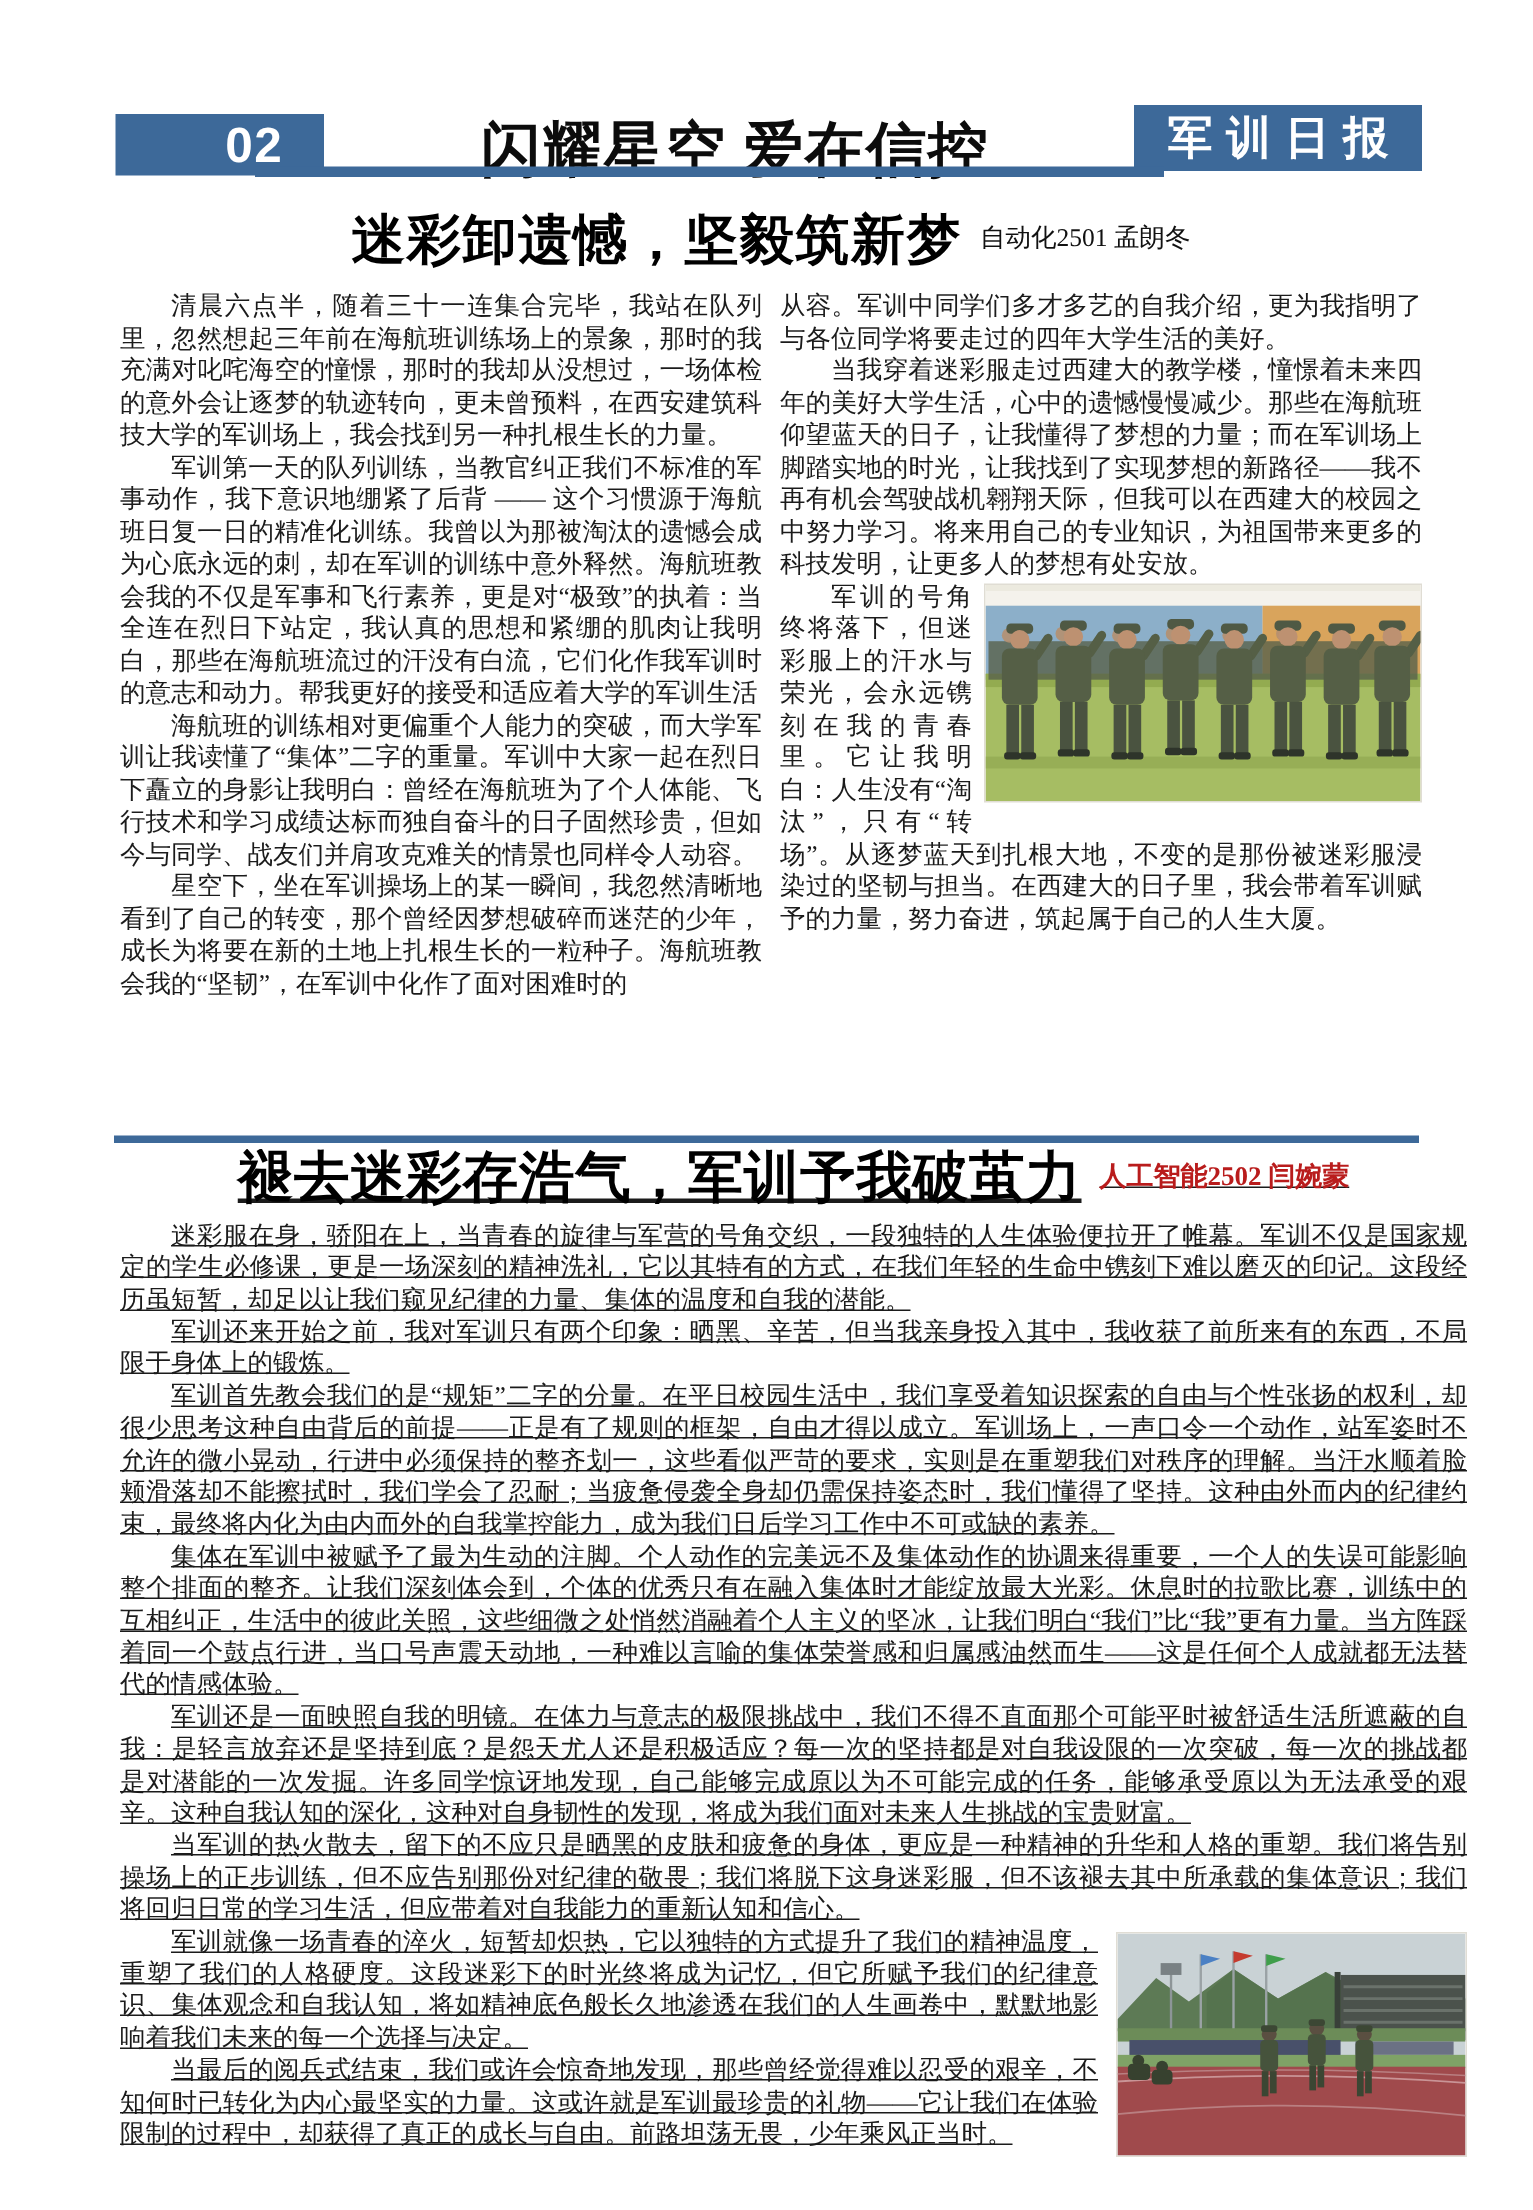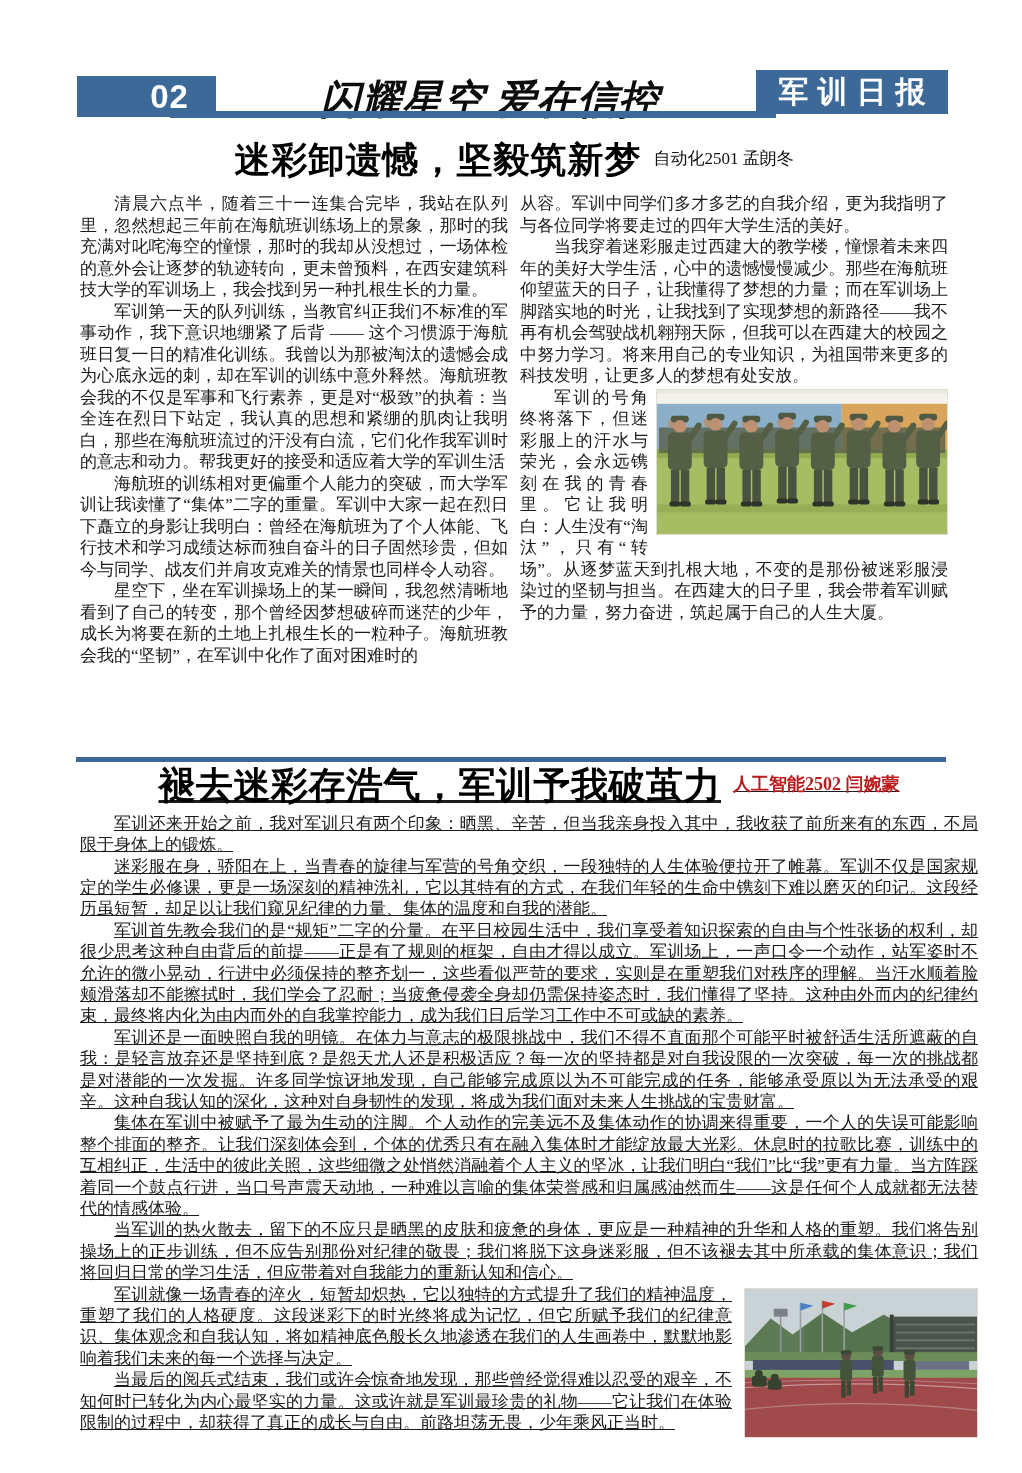--- a/index.html
+++ b/index.html
@@ -12,21 +12,21 @@
     position:absolute;background:#3d6999;color:#fff;display:flex;
     align-items:center;justify-content:center;padding-left:46px;
   }
   #page-number{left:77px;top:76px;width:93px;height:41px;
     font-family:"Liberation Sans","DejaVu Sans",sans-serif;font-size:33px;font-weight:600;letter-spacing:1px;}
   #mast-rule{position:absolute;left:170px;top:111px;width:606px;height:7px;background:#3d6999;}
   #paper-badge{left:756px;top:70px;width:192px;height:44px;
     font-size:30px;font-weight:700;letter-spacing:9px;padding-left:9px;box-sizing:border-box;}
   #slogan{
     position:absolute;left:270px;top:72px;width:440px;text-align:center;
-    font-size:40px;font-weight:800;letter-spacing:1px;color:#0c0c0c;font-style:italic;
+    font-size:40px;font-weight:800;letter-spacing:1px;color:#0c0c0c;
   }
   
   #article1{position:absolute;left:80px;top:140px;width:868px;height:617px;overflow:hidden;}
   .titlerow{display:flex;justify-content:center;align-items:center;gap:12px;white-space:nowrap;}
   #a1-title{font-size:36px;font-weight:700;letter-spacing:1px;color:#000;line-height:1.15;}
   #a1-byline{font-size:17px;padding-bottom:5px;color:#111;}
   .cols{display:flex;gap:12px;margin-top:12px;}
   .col{width:428px;font-size:17px;line-height:21.5px;text-align:justify;}
   .col p, .a2body p{margin:0;text-indent:2em;}
   p.cont{text-indent:0;}
@@ -128,25 +128,25 @@
   </div>
 
   <div id="divider"></div>
 
   <div id="article2">
     <div class="titlerow">
       <span id="a2-title">褪去迷彩存浩气，军训予我破茧力</span>
       <span id="a2-byline">人工智能2502 闫婉蒙</span>
     </div>
     <div class="a2body">
+      <p>迷彩服在身，骄阳在上，当青春的旋律与军营的号角交织，一段独特的人生体验便拉开了帷幕。军训不仅是国家规定的学生必修课，更是一场深刻的精神洗礼，它以其特有的方式，在我们年轻的生命中镌刻下难以磨灭的印记。这段经历虽短暂，却足以让我们窥见纪律的力量、集体的温度和自我的潜能。</p>
       <p>军训还来开始之前，我对军训只有两个印象：晒黑、辛苦，但当我亲身投入其中，我收获了前所来有的东西，不局限于身体上的锻炼。</p>
-      <p>迷彩服在身，骄阳在上，当青春的旋律与军营的号角交织，一段独特的人生体验便拉开了帷幕。军训不仅是国家规定的学生必修课，更是一场深刻的精神洗礼，它以其特有的方式，在我们年轻的生命中镌刻下难以磨灭的印记。这段经历虽短暂，却足以让我们窥见纪律的力量、集体的温度和自我的潜能。</p>
       <p>军训首先教会我们的是“规矩”二字的分量。在平日校园生活中，我们享受着知识探索的自由与个性张扬的权利，却很少思考这种自由背后的前提——正是有了规则的框架，自由才得以成立。军训场上，一声口令一个动作，站军姿时不允许的微小晃动，行进中必须保持的整齐划一，这些看似严苛的要求，实则是在重塑我们对秩序的理解。当汗水顺着脸颊滑落却不能擦拭时，我们学会了忍耐；当疲惫侵袭全身却仍需保持姿态时，我们懂得了坚持。这种由外而内的纪律约束，最终将内化为由内而外的自我掌控能力，成为我们日后学习工作中不可或缺的素养。</p>
+      <p>集体在军训中被赋予了最为生动的注脚。个人动作的完美远不及集体动作的协调来得重要，一个人的失误可能影响整个排面的整齐。让我们深刻体会到，个体的优秀只有在融入集体时才能绽放最大光彩。休息时的拉歌比赛，训练中的互相纠正，生活中的彼此关照，这些细微之处悄然消融着个人主义的坚冰，让我们明白“我们”比“我”更有力量。当方阵踩着同一个鼓点行进，当口号声震天动地，一种难以言喻的集体荣誉感和归属感油然而生——这是任何个人成就都无法替代的情感体验。</p>
       <p>军训还是一面映照自我的明镜。在体力与意志的极限挑战中，我们不得不直面那个可能平时被舒适生活所遮蔽的自我：是轻言放弃还是坚持到底？是怨天尤人还是积极适应？每一次的坚持都是对自我设限的一次突破，每一次的挑战都是对潜能的一次发掘。许多同学惊讶地发现，自己能够完成原以为不可能完成的任务，能够承受原以为无法承受的艰辛。这种自我认知的深化，这种对自身韧性的发现，将成为我们面对未来人生挑战的宝贵财富。</p>
-      <p>集体在军训中被赋予了最为生动的注脚。个人动作的完美远不及集体动作的协调来得重要，一个人的失误可能影响整个排面的整齐。让我们深刻体会到，个体的优秀只有在融入集体时才能绽放最大光彩。休息时的拉歌比赛，训练中的互相纠正，生活中的彼此关照，这些细微之处悄然消融着个人主义的坚冰，让我们明白“我们”比“我”更有力量。当方阵踩着同一个鼓点行进，当口号声震天动地，一种难以言喻的集体荣誉感和归属感油然而生——这是任何个人成就都无法替代的情感体验。</p>
       <p>当军训的热火散去，留下的不应只是晒黑的皮肤和疲惫的身体，更应是一种精神的升华和人格的重塑。我们将告别操场上的正步训练，但不应告别那份对纪律的敬畏；我们将脱下这身迷彩服，但不该褪去其中所承载的集体意识；我们将回归日常的学习生活，但应带着对自我能力的重新认知和信心。</p>
       <div class="photo2">
         <svg viewBox="0 0 234 150" preserveAspectRatio="none">
           <rect width="234" height="150" fill="#c9d2d5"></rect>
           <path d="M0 58 L26 30 L48 46 L78 24 L108 44 L140 26 L170 42 L200 30 L234 44 L234 66 L0 66 Z" fill="#5d7a55"></path>
           <path d="M78 24 L108 44 L140 26 L150 34 L150 66 L60 66 L60 40 Z" fill="#52704c" opacity="0.7"></path>
           <g>
             <rect x="150" y="28" width="84" height="44" fill="#4b524c"></rect>
             <g stroke="#6a726b" stroke-width="2">
               <line x1="152" y1="36" x2="232" y2="36"></line>

